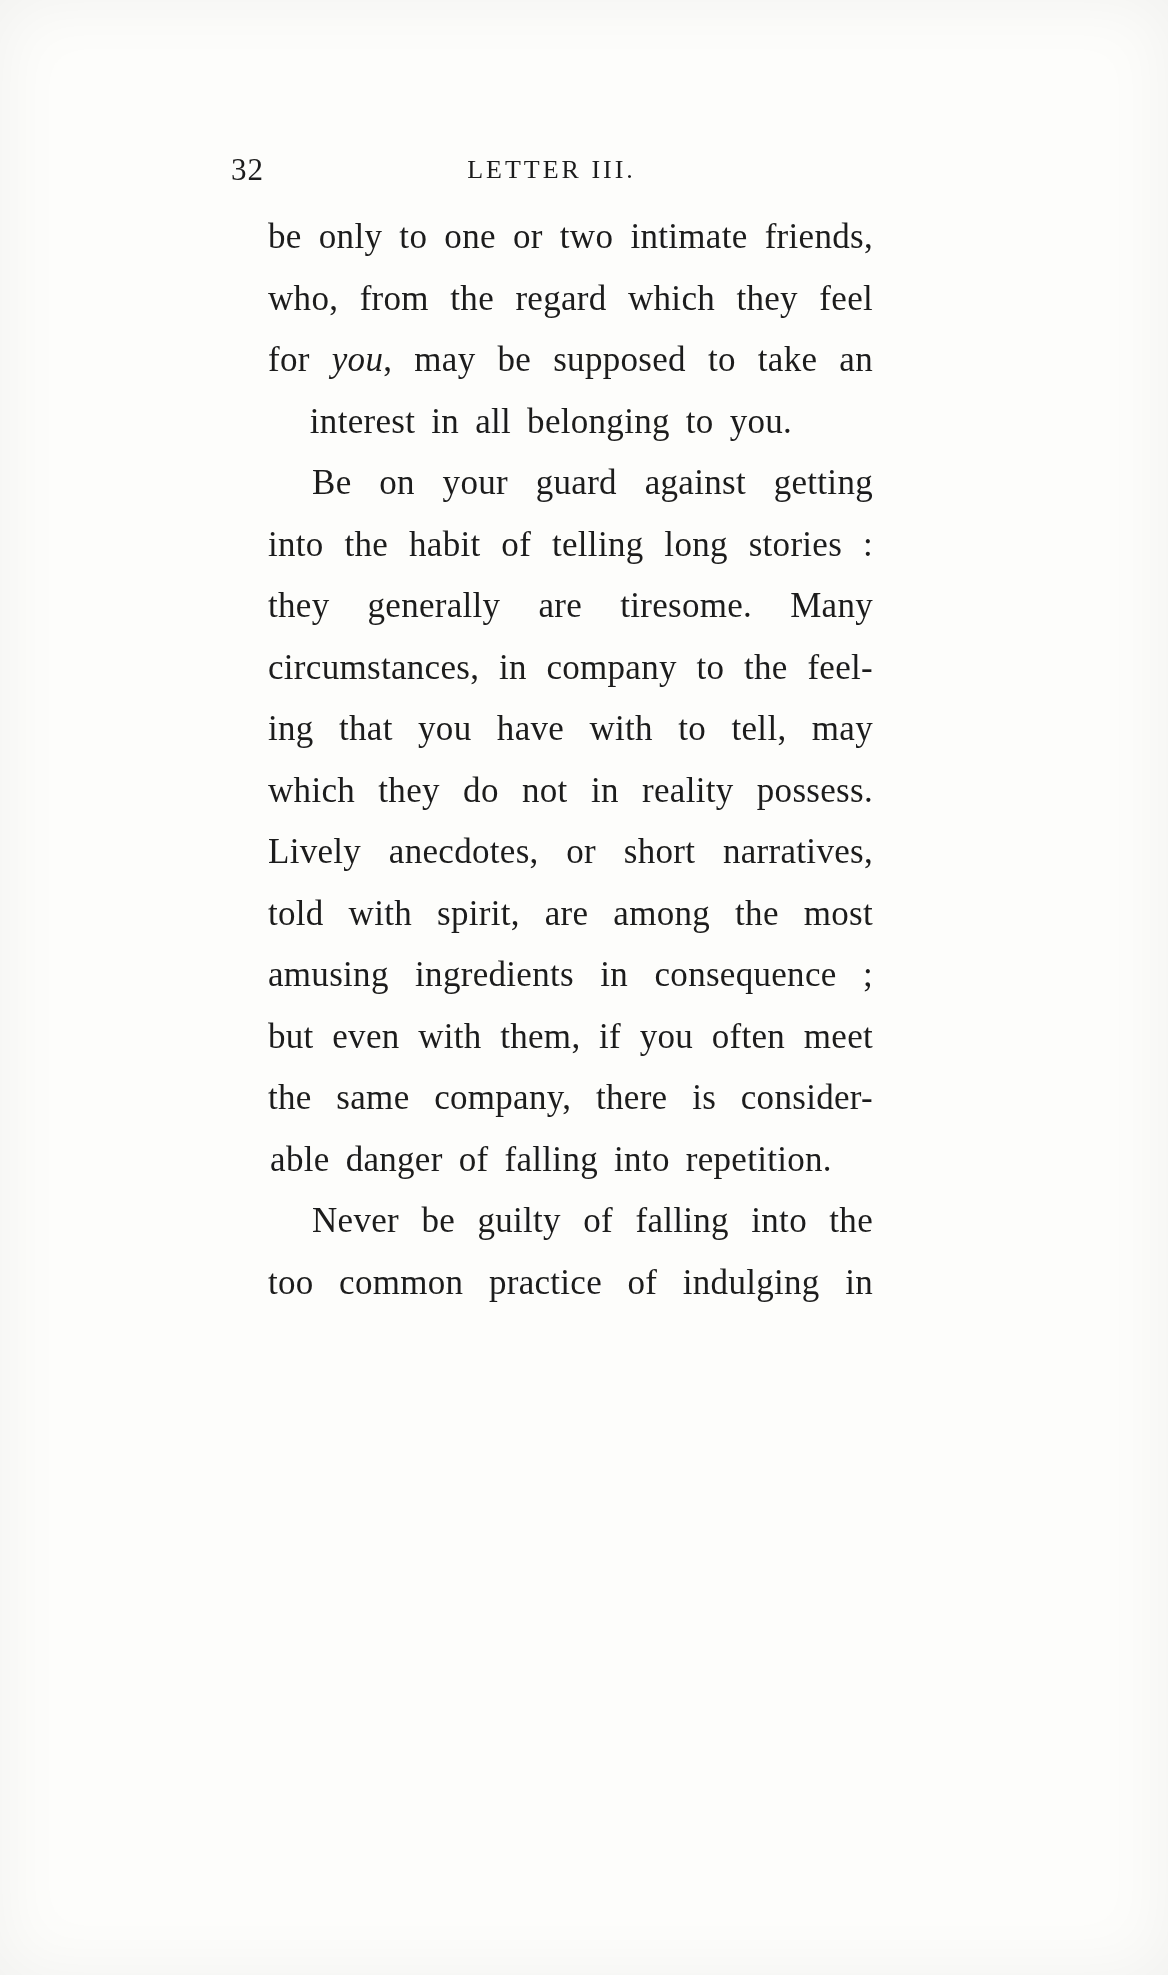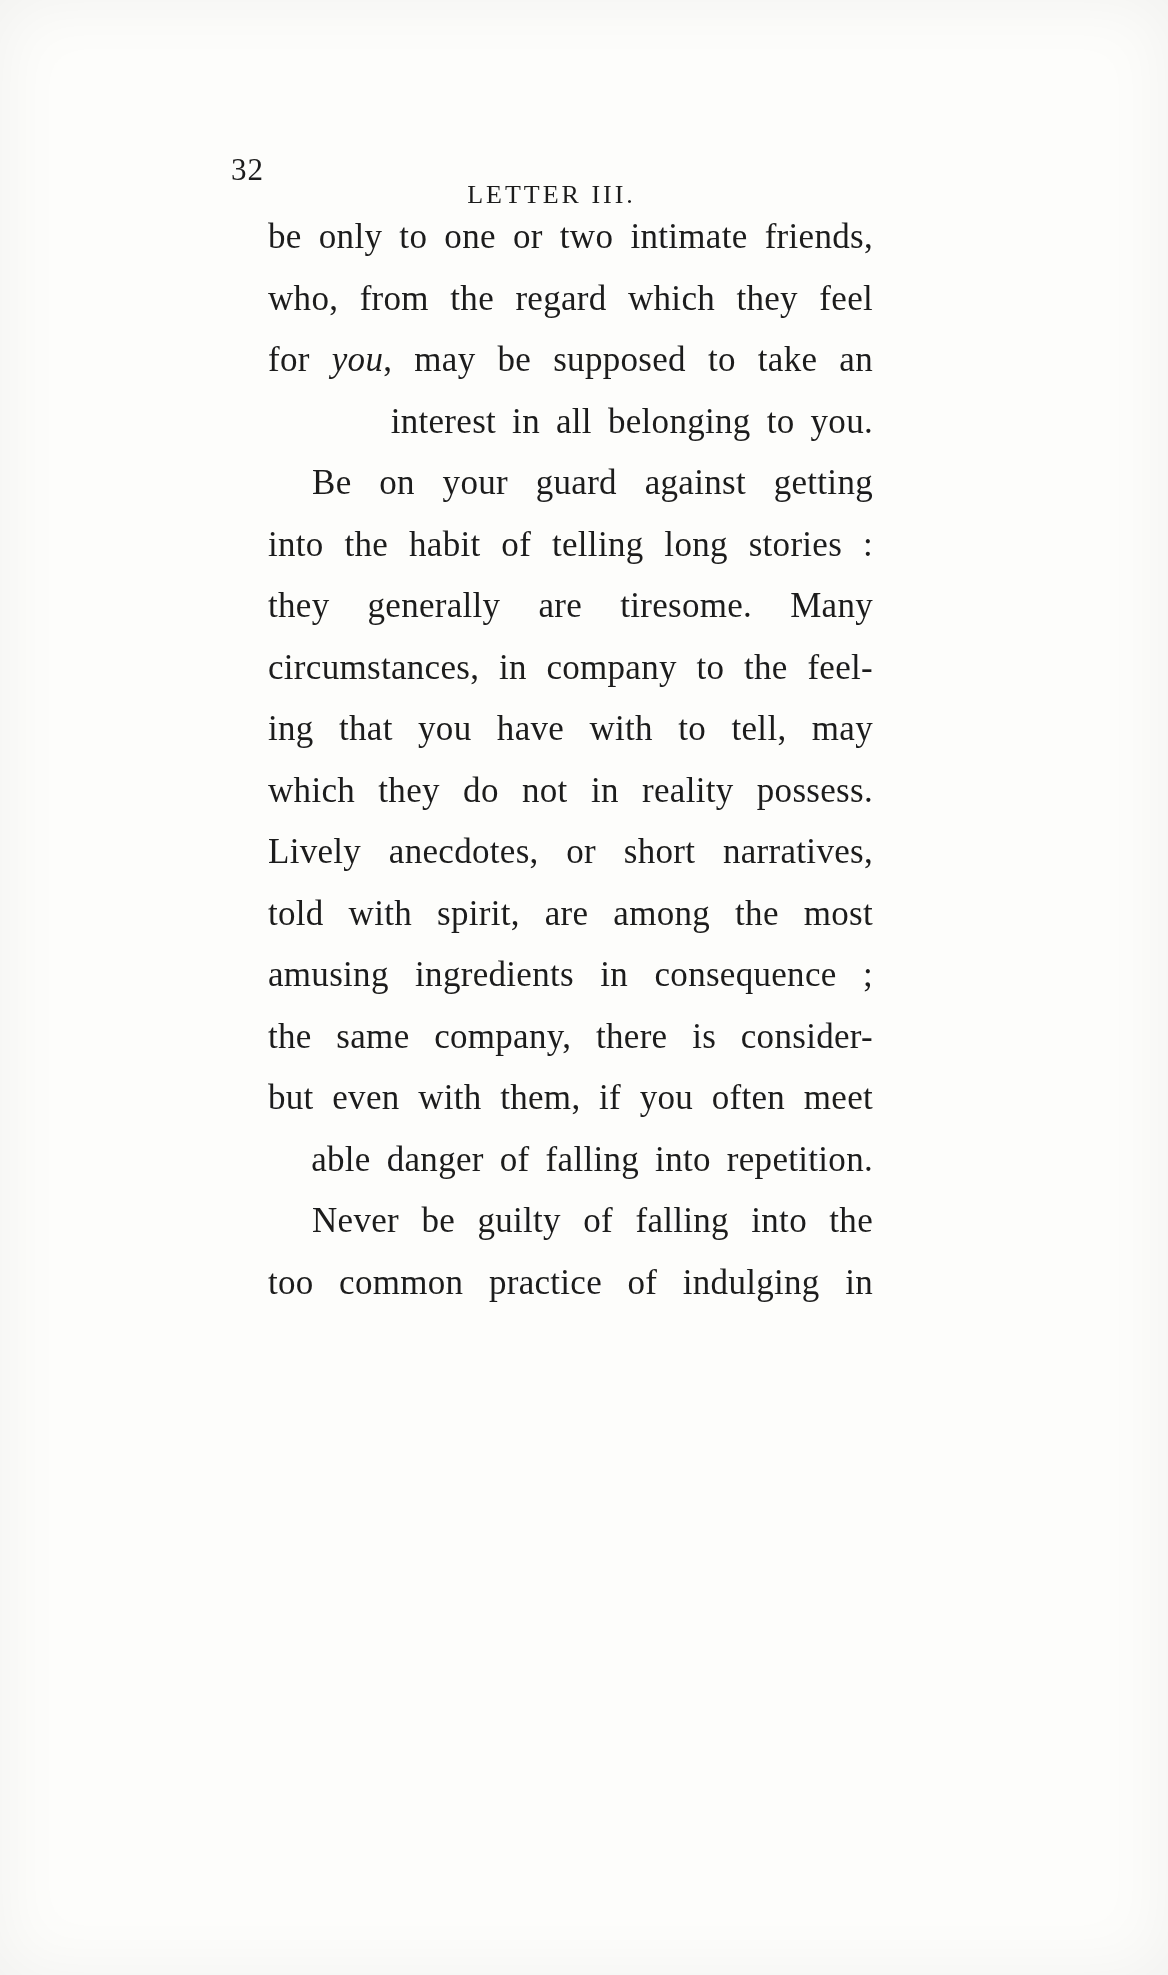--- a/index.html
+++ b/index.html
@@ -31,41 +31,40 @@
     top: 4px;
     font-size: 31px;
     letter-spacing: 1px;
   }
   .header-title {
     display: block;
     text-align: center;
     font-size: 26px;
     letter-spacing: 3px;
     padding-top: 7px;
-    margin-top: 25px;
   }
   .body-block {
     position: absolute;
     top: 206px;
     left: 229px;
     width: 644px;
   }
   .line {
     font-size: 35px;
     height: 61.5px;
     line-height: 61.5px;
     letter-spacing: 0.3px;
   }
   .line.just {
     text-align: justify;
     text-align-last: justify;
     margin-left: 39px;
   }
   .line.plain {
-    text-align: right;
+    text-align: center;
     word-spacing: 7px;
   }
   .line.indent {
     padding-left: 44px;
   }
   .line i {
     font-style: italic;
   }
 </style>
 </head>
@@ -83,19 +82,19 @@
       <div class="line plain">interest in all belonging to you.</div>
       <div class="line just indent">Be on your guard against getting</div>
       <div class="line just">into the habit of telling long stories :</div>
       <div class="line just">they generally are tiresome.  Many</div>
       <div class="line just">circumstances, in company to the feel-</div>
       <div class="line just">ing that you have with to tell, may</div>
       <div class="line just">which they do not in reality possess.</div>
       <div class="line just">Lively anecdotes, or short narratives,</div>
       <div class="line just">told with spirit, are among the most</div>
       <div class="line just">amusing ingredients in consequence ;</div>
+      <div class="line just">but even with them, if you often meet</div>
       <div class="line just">the same company, there is consider-</div>
-      <div class="line just">but even with them, if you often meet</div>
       <div class="line plain">able danger of falling into repetition.</div>
       <div class="line just indent">Never be guilty of falling into the</div>
       <div class="line just">too common practice of indulging in</div>
     </div>
 </div>
 
 </body></html>

